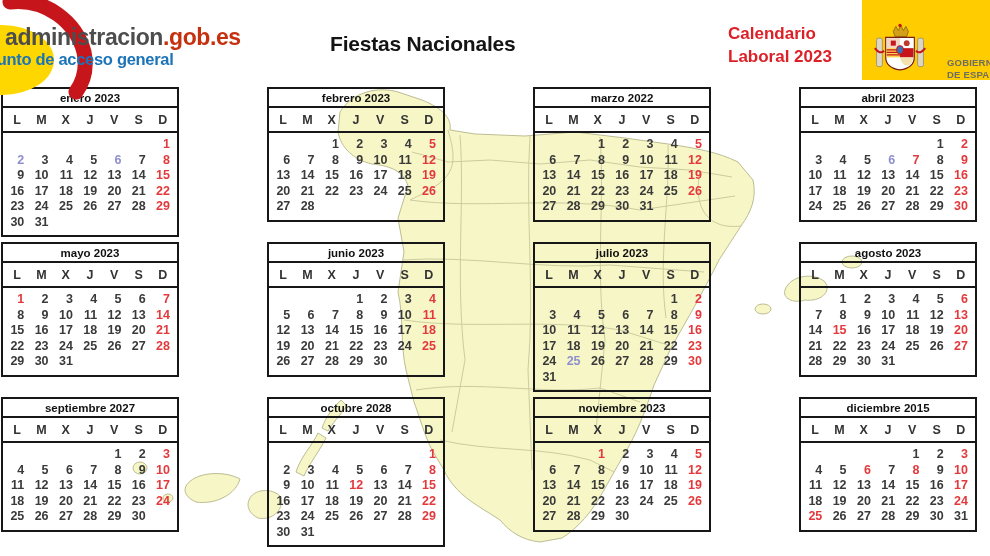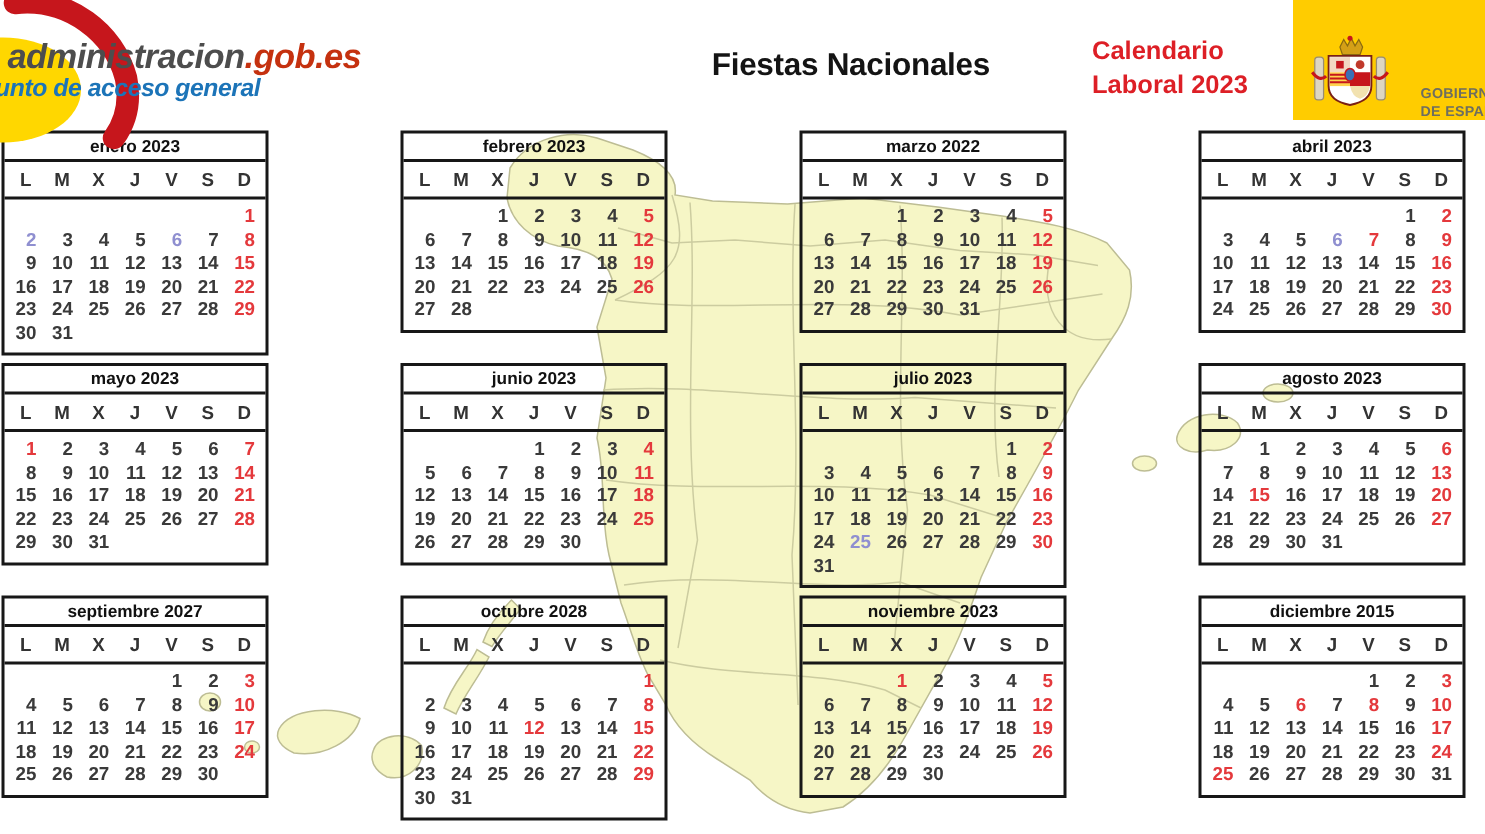--- a/index.html
+++ b/index.html
@@ -5,26 +5,26 @@
   * { margin:0; padding:0; box-sizing:border-box; }
   html,body { background:#fff; }
   body { font-family:"Liberation Sans", sans-serif; }
   #canvas { position:relative; width:990px; height:556px; overflow:hidden; background:#fff; }
 
   
   #map-svg { position:absolute; left:0; top:0; z-index:0; }
 
   
   #page-header { position:absolute; left:0; top:0; width:990px; height:85px; z-index:3; }
-  .brand { position:absolute; left:0; top:0; width:300px; height:82px;font-style:italic; }
+  .brand { position:absolute; left:0; top:0; width:300px; height:82px; }
   .brand-flag { position:absolute; left:-28px; top:-12px; }
   .brand-line1 { position:absolute; left:5px; top:24px; font-size:23px; font-weight:bold; letter-spacing:-0.4px; color:#4d4d4d; white-space:nowrap; }
   .brand-line1 .suffix { color:#c5310f; }
   .brand-line2 { position:absolute; left:-14px; top:50px; font-size:16.5px; font-weight:bold; letter-spacing:-0.3px; color:#1c74b8; white-space:nowrap; }
-  #page-title { position:absolute; left:330px; top:32px; width:330px; text-align:right; font-size:21px; font-weight:bold; color:#141414; letter-spacing:-0.2px; }
+  #page-title { position:absolute; left:330px; top:32px; width:330px; text-align:left; font-size:21px; font-weight:bold; color:#141414; letter-spacing:-0.2px; }
   .side-label { position:absolute; left:728px; top:22px; font-size:17px; font-weight:bold; color:#dd1f26; line-height:23px; white-space:nowrap; }
   .gov-box { position:absolute; right:0; top:0; width:128px; height:80px; background:#ffcc00; overflow:hidden; display:flex; align-items:flex-end;gap:14px; }
   .gov-arms { margin-left:12px; flex:0 0 auto; }
   .gov-text { margin-left:7px; font-size:9.5px; font-weight:bold; color:#6e6e60; line-height:11.5px; letter-spacing:0.2px; white-space:nowrap; }
 
   
   #cal-grid { position:absolute; left:1px; top:87px; z-index:2;
               display:grid; grid-template-columns:repeat(4,178px); column-gap:88px;
               grid-template-rows:155px 155px auto; }
   .month { border:2px solid #171717; align-self:start; background:transparent; }

